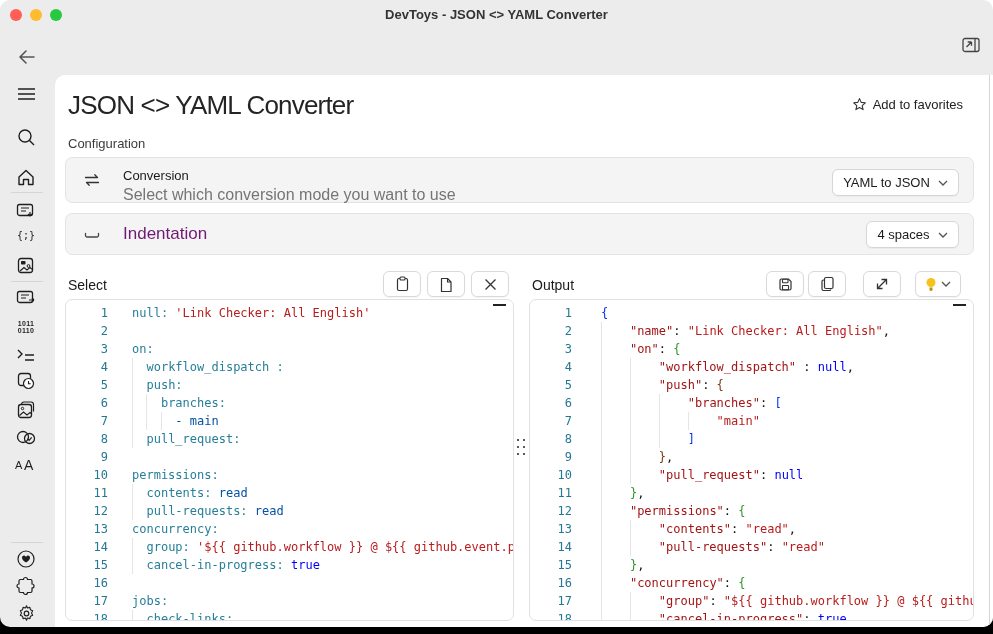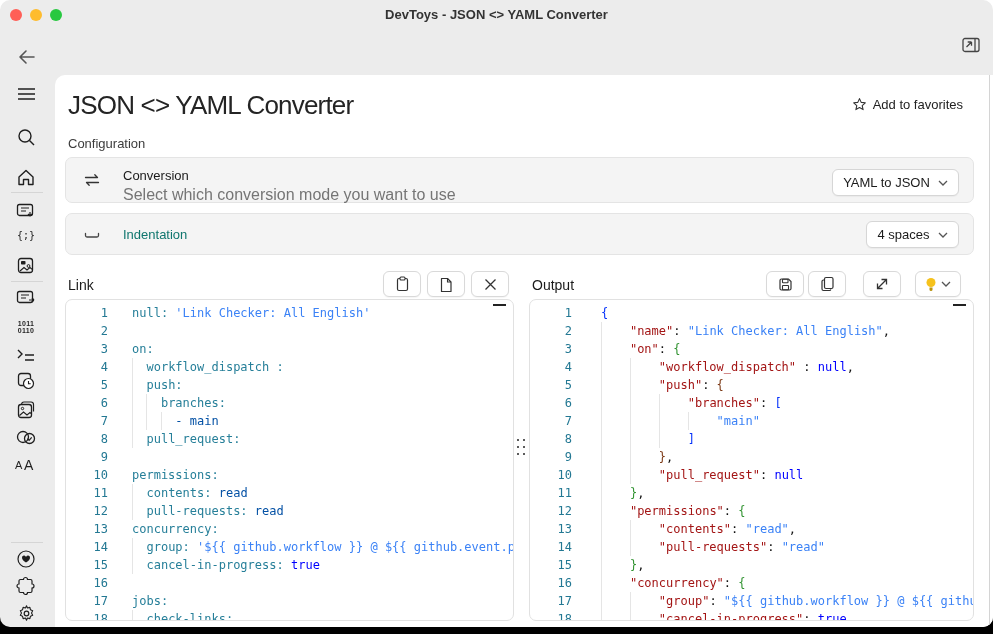--- a/index.html
+++ b/index.html
@@ -20,39 +20,39 @@
   .vline { position:absolute; left:989px; top:75px; bottom:0; width:1px; background:#d4d4d4; }
   .h1 { position:absolute; left:68px; top:90px; font-size:26px; font-weight:normal; color:#242424; letter-spacing:-0.8px; }
   .fav { position:absolute; right:30px; top:97px; font-size:13px; color:#222; display:flex; align-items:flex-start; gap:6px; }
   .cfg-label { position:absolute; left:68px; top:136px; font-size:13px; color:#3c3c3c; }
   .card { position:absolute; left:65px; width:909px; background:#f4f4f4; border:1px solid #e4e4e4; border-radius:7px; }
   .card1 { top:157px; height:46px; }
   .card2 { top:213px; height:42px; }
   .card-icon { position:absolute; left:16px; top:50%; transform:translateY(-50%); width:20px; height:20px; }
   .card-title { position:absolute; left:57px; top:10px; font-size:13px; color:#1a1a1a; }
   .card-sub { position:absolute; left:57px; top:28px; font-size:16px; color:#757575; }
-  .card-label-c { position:absolute; left:57px; top:50%; transform:translateY(-50%); font-size:13px; color:#0f766e; }
+  .card-label-c { position:absolute; left:57px; top:50%; transform:translateY(-50%); font-size:17px; color:#701a75; }
   .dropdown { position:absolute; right:14px; background:#fff; border:1px solid #d6d6d6; border-radius:6px; box-shadow:0 1px 1px rgba(0,0,0,0.04); font-size:13px; color:#1b1b1b; display:flex; align-items:center; justify-content:center; gap:8px; }
   .dd1 { top:11px; height:27px; width:127px; }
   .dd2 { top:7px; height:27px; width:93px; }
   .chev { width:10px; height:6px; }
   .panel-label { position:absolute; font-size:14px; color:#1a1a1a; }
   .tbtn { position:absolute; top:271px; width:38px; height:26px; background:#fff; border:1px solid #d9d9d9; border-radius:6px; display:flex; align-items:center; justify-content:center; box-shadow:0 1px 1px rgba(0,0,0,0.04); }
   .tbtn-wide { width:46px; gap:4px; }
   .editor { position:absolute; top:299px; height:322px; background:#fff; border:1px solid #e1e1e1; border-radius:7px; overflow:hidden; }
   .ed-in { left:65px; width:449px; }
   .ed-out { left:529px; width:445px; }
   .ed-body { position:absolute; left:0; top:4px; right:0; font-family:"DejaVu Sans Mono",monospace; font-size:12px; }
   .cl { height:18px; line-height:18px; white-space:pre; display:flex; }
   .ln { width:42px; text-align:right; color:#237893; flex:none; }
   .code { margin-left:24px; position:relative; }
   .ed-out .code { margin-left:29px; }
   .code i { position:absolute; top:0; height:18px; border-left:1px solid #e5e5e5; }
   .scrolldash { position:absolute; top:4px; right:7px; width:13px; height:2px; background:#222; }
-  .tk { color:#267f99; } .ts { color:#3b82f6; } .tv { color:#0451a5; } .tn { color:#0000ff; }
+  .tk { color:#267f99; } .ts { color:#b91c1c; } .tv { color:#0451a5; } .tn { color:#0000ff; }
   .tp { color:#111; } .tb1 { color:#0431fa; } .tb2 { color:#319331; } .tb3 { color:#7b3814; }
   .tkj { color:#a31515; }
   .grip { position:absolute; left:517px; top:439px; width:9px; height:18px; }
   .grip b { position:absolute; width:2px; height:2px; background:#5c5c5c; }
   svg { display:block; }
 </style>
 </head>
 <body>
 
 <div class="bottom-strip"></div>
@@ -214,21 +214,21 @@
     </div>
     <div class="card-label-c">Indentation</div>
     <div class="dropdown dd2">
       <span>4 spaces</span>
       <svg class="chev" viewBox="0 0 10 6">
           <path d="M1 1 l4 4 4-4" stroke="#555" fill="none" stroke-width="1.3"></path>
         </svg>
     </div>
   </div>
 
-  <div class="panel-label" style="left:68px;top:277px">Link</div>
+  <div class="panel-label" style="left:68px;top:277px">Select</div>
   <div class="panel-label" style="left:532px;top:277px">Output</div>
 
   <div class="tbtn" style="left:383px">
     <svg width="15" height="16" viewBox="0 0 15 16">
         <rect x="2.5" y="2.5" width="10" height="12" rx="1.5" stroke="#333" fill="none" stroke-width="1.2"></rect>
         <rect x="5" y="1" width="5" height="3" rx="1" fill="#fff" stroke="#333" stroke-width="1.1"></rect>
       </svg>
   </div>
   <div class="tbtn" style="left:427px">
     <svg width="14" height="16" viewBox="0 0 14 16">

